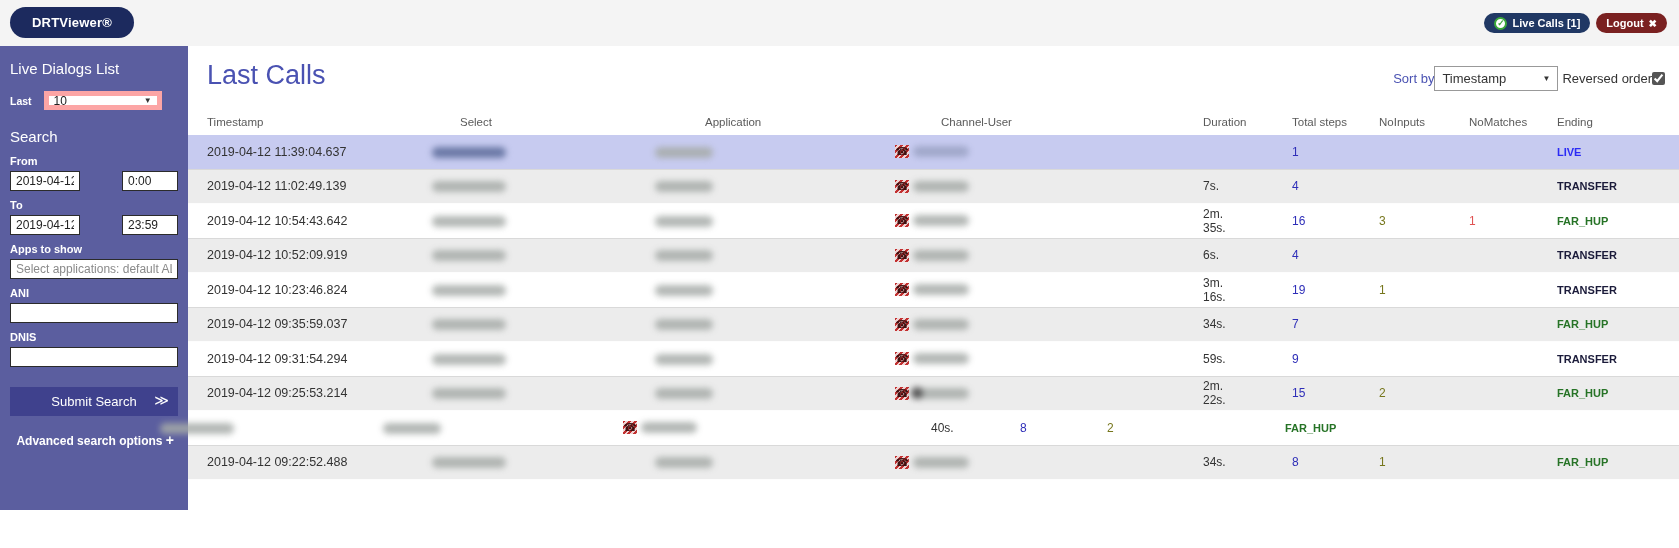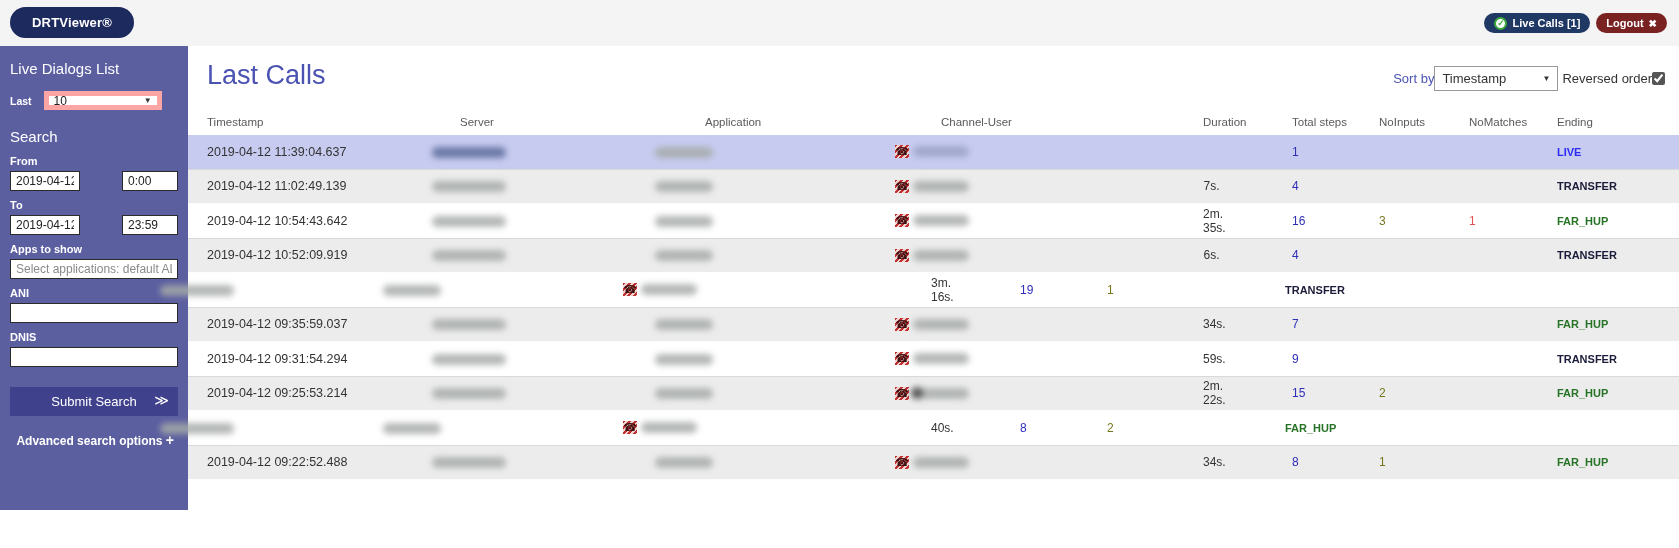--- a/index.html
+++ b/index.html
@@ -53,21 +53,21 @@
   .trow.selected { background:#c7cbf0 !important; }
   .c1 { width:272px; padding-left:19px; }
   .c2 { width:245px; }
   .c3 { width:236px; }
   .c4 { width:262px; display:flex; align-items:center; }
   .c5 { width:89px; }
   .c6 { width:87px; }
   .c7 { width:90px; }
   .c8 { width:88px; }
   .c9 { flex:1; }
-  .trow .c5 { text-align:center; padding-right:72px; font-size:12px; }
+  .trow .c5 { text-align:left; padding-right:72px; font-size:12px; }
   .trow .c6 { color:#2e2eb8; font-size:12px; }
   .trow .c7 { color:#76761c; font-size:12px; }
   .trow .c8 { color:#e05252; font-size:12px; }
   .trow .c9 { font-size:11px; font-weight:bold; }
   .end-LIVE { color:#2b2bf5; }
   .end-TRANSFER { color:#1b1b3a; }
   .end-FAR_HUP { color:#267326; }
 
   
   .blob { display:inline-block; height:11px; border-radius:7px; background:#a6aba8; filter:blur(3px); opacity:.85; vertical-align:middle; position:relative; }
@@ -152,21 +152,21 @@
       <span>Timestamp</span>
       <span class="arrow">▼</span>
     </div>
     <span class="rev-label">Reversed order</span>
     <input type="checkbox" class="rev-check" checked="" style="">
   </div>
 
   <div class="table">
     <div class="thead">
       <div class="c1">Timestamp</div>
-      <div class="c2">Server</div>
+      <div class="c2">Select</div>
       <div class="c3">Application</div>
       <div class="c4">Channel-User</div>
       <div class="c5">Duration</div>
       <div class="c6">Total steps</div>
       <div class="c7">NoInputs</div>
       <div class="c8">NoMatches</div>
       <div class="c9">Ending</div>
     </div>
     <div id="tbody">
         <div class="trow selected">
@@ -227,20 +227,21 @@
         <span class="blob"></span>
       </span>
     </div>
     <div class="c5">6s.</div>
     <div class="c6">4</div>
     <div class="c7"></div>
     <div class="c8"></div>
     <div class="c9 end-TRANSFER">TRANSFER</div>
   </div>
         <div class="trow">
+    <div class="c1">2019-04-12 10:23:46.824</div>
     <div class="c2"><span class="blob"></span></div>
     <div class="c3"><span class="blob"></span></div>
     <div class="c4">
       <span class="ch-wrap">
         <span class="phone-icon"></span>
         <span class="blob"></span>
       </span>
     </div>
     <div class="c5">3m. 16s.</div>
     <div class="c6">19</div>

